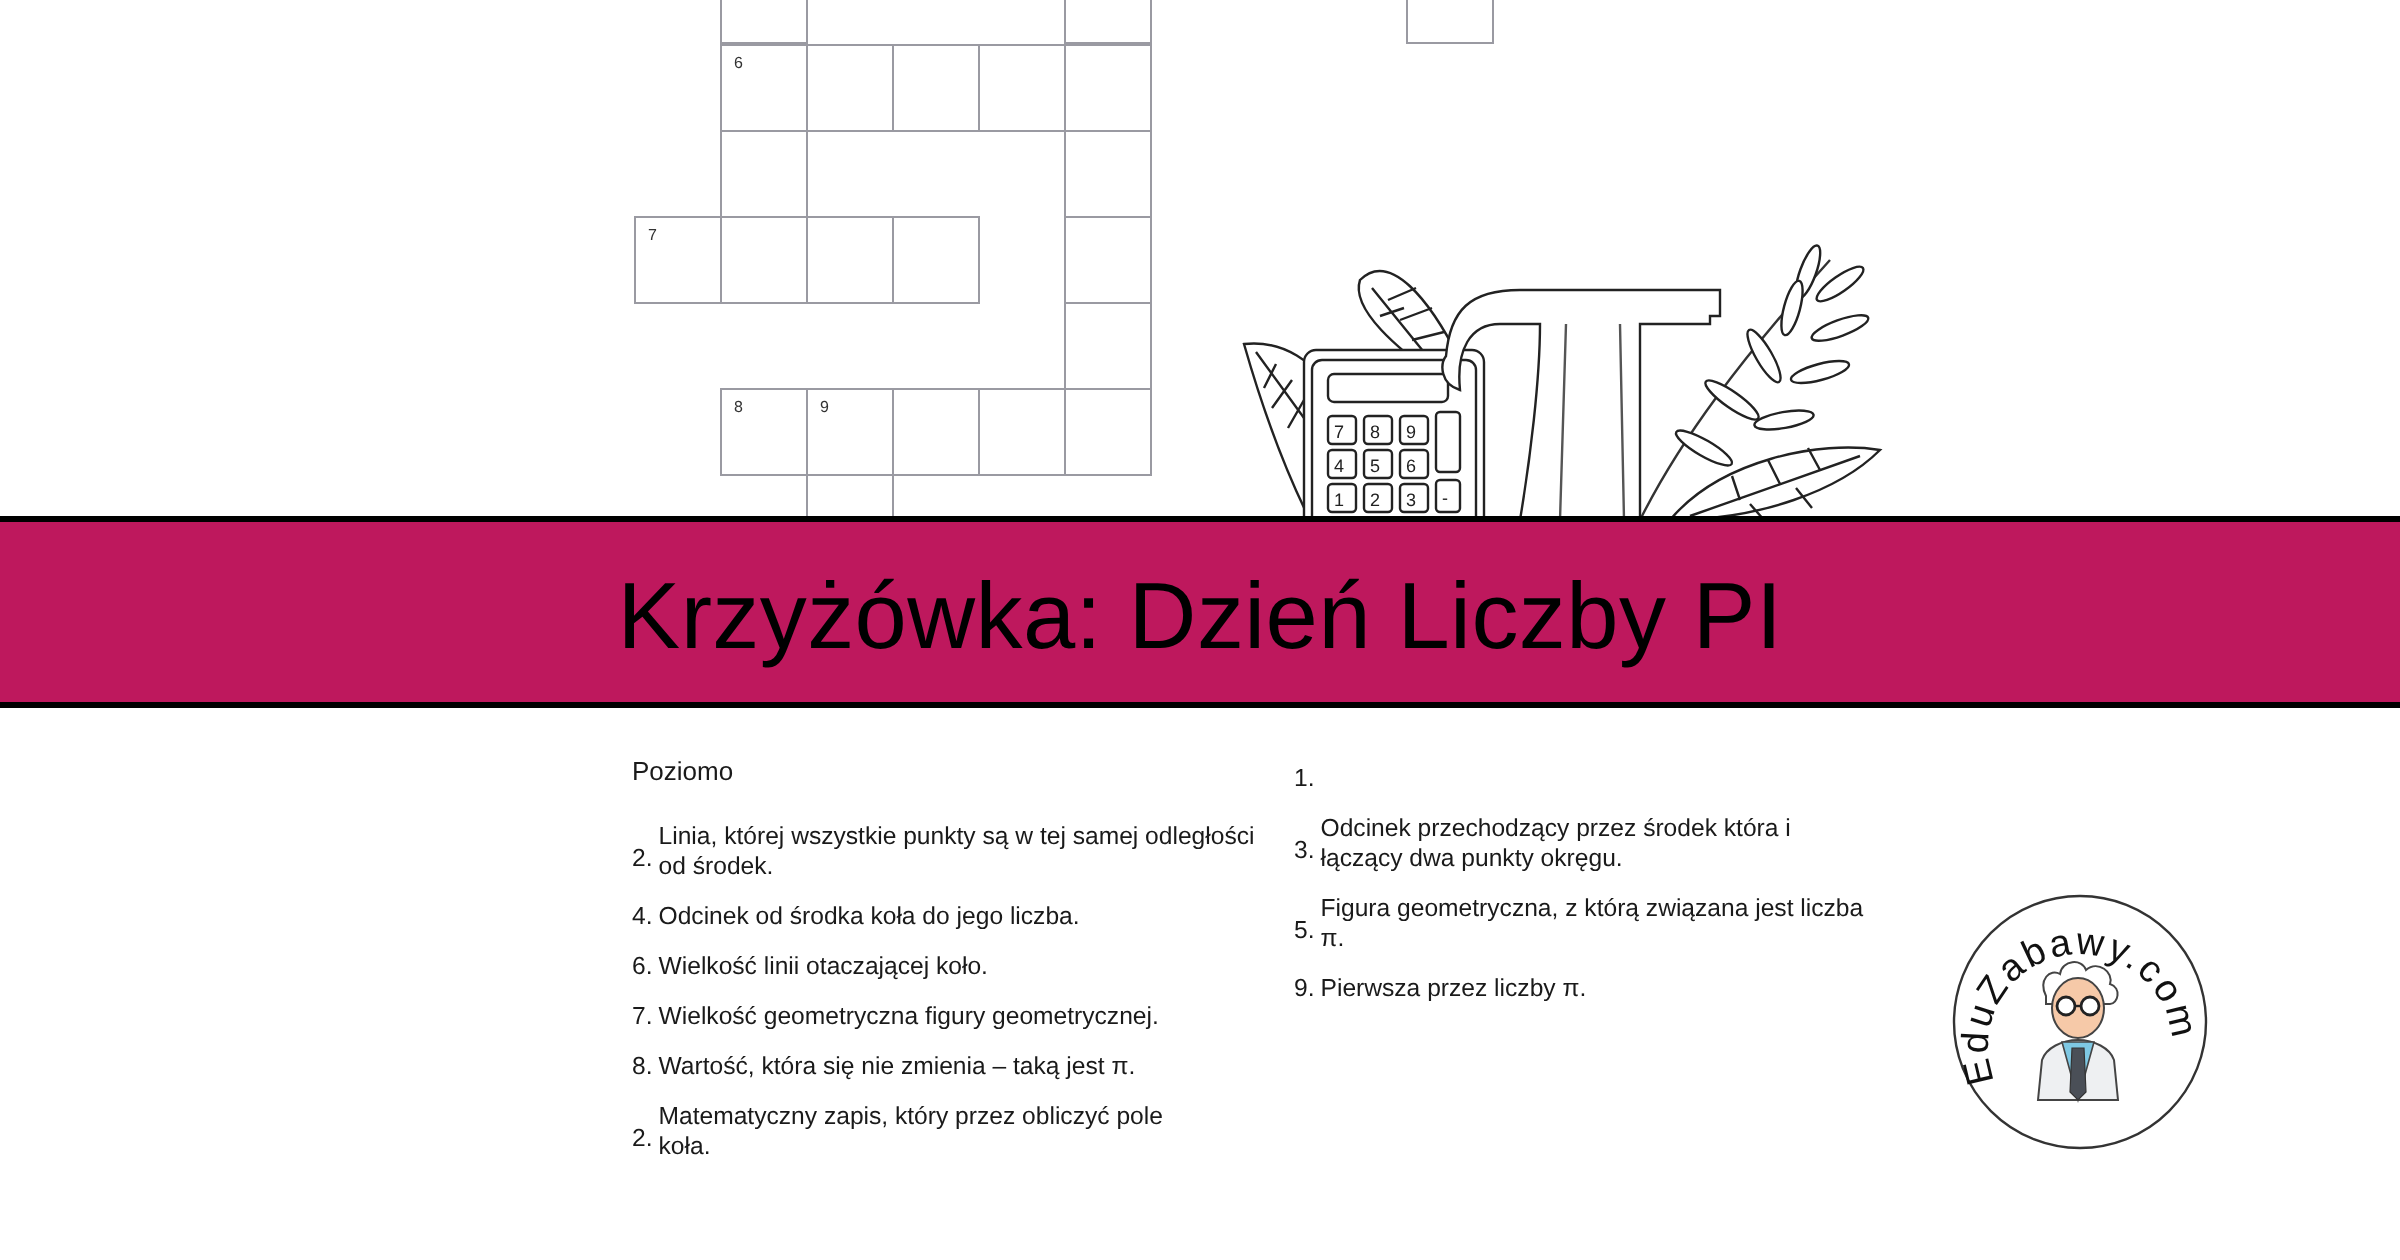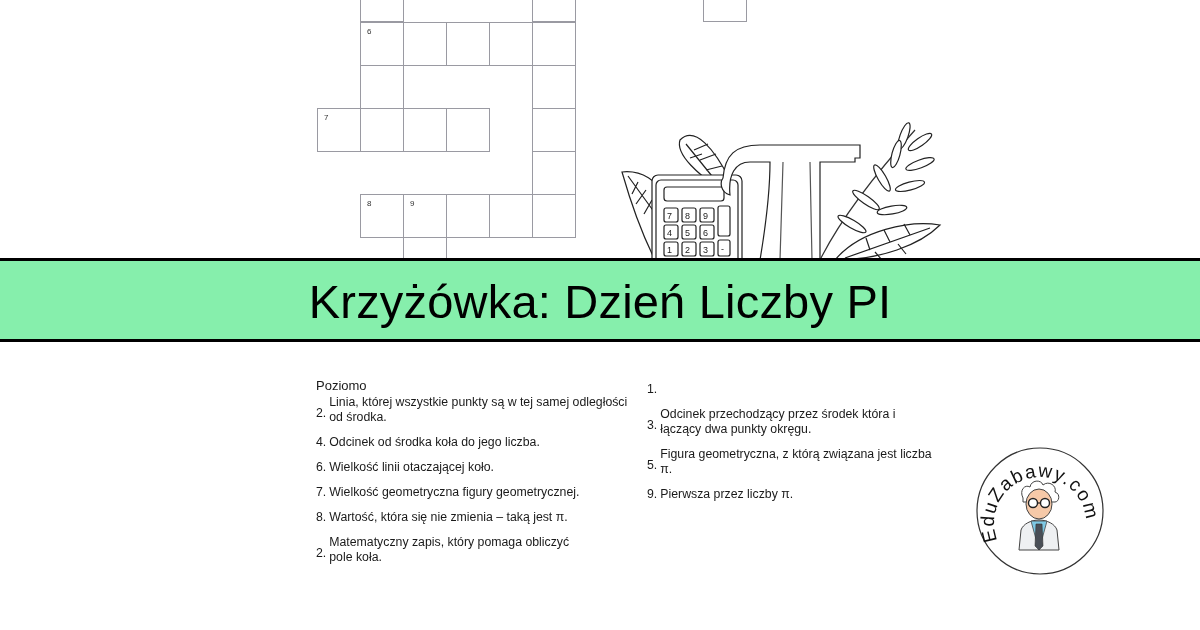--- a/index.html
+++ b/index.html
@@ -3,29 +3,29 @@
 <meta charset="utf-8">
 <style>
   * { box-sizing: border-box; margin: 0; padding: 0; }
   html, body { width: 1200px; height: 630px; overflow: hidden; background: #ffffff; }
   body { position: relative; font-family: "Liberation Sans", sans-serif; color: #111; }
 
   .top-area { position: absolute; left: 0; top: 0; width: 1200px; height: 259px; overflow: hidden; }
   .cell { position: absolute; width: 44px; height: 44px; border: 1.5px solid #9a9aa2; background: #fff; }
   .cell .num { position: absolute; left: 6px; top: 4px; font-size: 8px; color: #333; }
 
-  .title-band { position: absolute; left: 0; top: 258px; width: 1200px; height: 84px;
-    border-top: 3px solid #000; border-bottom: 3px solid #000; background: #86efac;
+  .title-band { position: absolute; left: 0; top: 258px; width: 1200px; height: 96px;
+    border-top: 3px solid #000; border-bottom: 3px solid #000; background: #be185d;
     display: flex; align-items: center; justify-content: center; }
   .title-band h1 { font-weight: normal; font-size: 47px; letter-spacing: 0.2px; color: #000; margin-top: 2px; }
 
   .clues { position: absolute; top: 376px; font-size: 12.3px; color: #1a1a1a; }
   .clues.left { left: 316px; width: 315px; }
   .clues.right { left: 647px; width: 300px; }
-  .clues h2 { font-weight: normal; font-size: 13px; margin-bottom: 2px; margin-top: 2px; }
+  .clues h2 { font-weight: normal; font-size: 13px; margin-bottom: 18px; margin-top: 2px; }
   .clue { display: flex; align-items: center; margin-bottom: 10px; line-height: 15px; }
   .clue .n { flex: 0 0 auto; margin-right: 3px; }
   .clue.multi .n { align-self: center; padding-top: 6px; }
   .clue .t { flex: 1 1 auto; }
 
   .logo { position: absolute; left: 975px; top: 446px; width: 130px; height: 130px; }
   .illustration { position: absolute; left: 620px; top: 120px; width: 330px; height: 140px; }
 </style>
 </head>
 <body>
@@ -126,41 +126,41 @@
 </div>
 
 <div class="title-band">
   <h1>Krzyżówka: Dzień Liczby PI</h1>
 </div>
 
 <div class="clues left">
   <h2>Poziomo</h2>
   <div class="clue multi">
     <span class="n">2.</span>
-    <span class="t">Linia, której wszystkie punkty są w tej samej odległości od środka.</span>
+    <span class="t">Linia, której wszystkie punkty są w tej samej odległości od środek.</span>
   </div>
   <div class="clue">
     <span class="n">4.</span>
     <span class="t">Odcinek od środka koła do jego liczba.</span>
   </div>
   <div class="clue">
     <span class="n">6.</span>
     <span class="t">Wielkość linii otaczającej koło.</span>
   </div>
   <div class="clue">
     <span class="n">7.</span>
     <span class="t">Wielkość geometryczna figury geometrycznej.</span>
   </div>
   <div class="clue">
     <span class="n">8.</span>
     <span class="t">Wartość, która się nie zmienia – taką jest π.</span>
   </div>
   <div class="clue multi" style="width:270px">
     <span class="n">2.</span>
-    <span class="t">Matematyczny zapis, który pomaga obliczyć pole koła.</span>
+    <span class="t">Matematyczny zapis, który przez obliczyć pole koła.</span>
   </div>
 </div>
 
 <div class="clues right">
   <div class="clue multi" style="width:290px">
     <span class="n">1.</span>
   </div>
   <div class="clue multi" style="width:290px">
     <span class="n">3.</span>
     <span class="t">Odcinek przechodzący przez środek która i łączący dwa punkty okręgu.</span>

